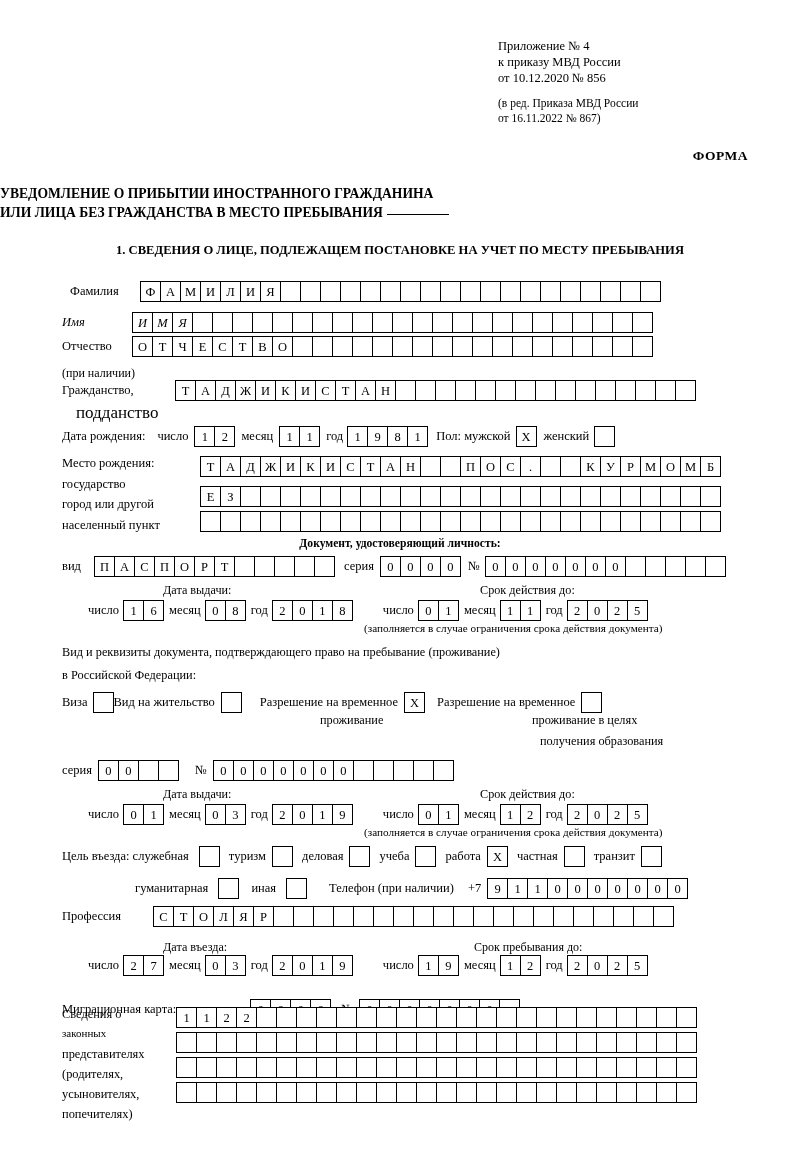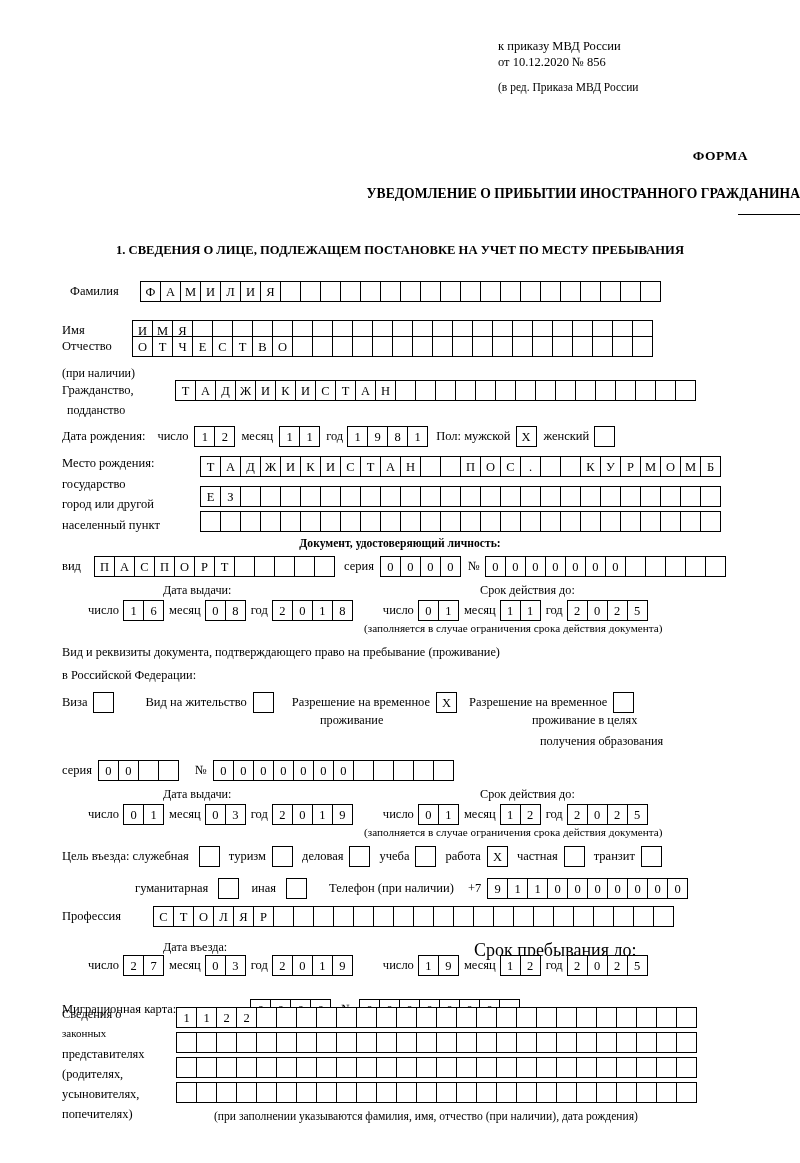--- a/index.html
+++ b/index.html
@@ -44,21 +44,21 @@
     font-weight: bold;
     font-size: 13.5px;
     letter-spacing: 0.5px;
   }
 
   .title {
     position: absolute;
     top: 184px;
     left: 0;
     width: 800px;
-    text-align: right;
+    text-align: left;
     font-weight: bold;
     font-size: 13.6px;
     line-height: 19px;
   }
   .title .line2 .tail {
     display: inline-block;
     width: 62px;
     border-bottom: 1px solid #000;
     vertical-align: 2px;
     margin-left: 4px;
@@ -105,31 +105,33 @@
     font-weight: bold;
     font-size: 11.6px;
   }
 </style>
 </head>
 <body>
 
 <div class="page">
 
   <div class="header-block">
+    <div>Приложение № 4</div>
     <div>к приказу МВД России</div>
     <div>от 10.12.2020 № 856</div>
     <div class="sub">
       <div>(в ред. Приказа МВД России</div>
+      <div>от 16.11.2022 № 867)</div>
     </div>
   </div>
   <div class="form-word">ФОРМА</div>
 
   <div class="title">
     <div>УВЕДОМЛЕНИЕ О ПРИБЫТИИ ИНОСТРАННОГО ГРАЖДАНИНА</div>
-    <div class="line2"><span class="tail"></span></div>
+    <div class="line2"><span>ИЛИ ЛИЦА БЕЗ ГРАЖДАНСТВА В МЕСТО ПРЕБЫВАНИЯ</span><span class="tail"></span></div>
   </div>
 
   <div class="section-title">1. СВЕДЕНИЯ О ЛИЦЕ, ПОДЛЕЖАЩЕМ ПОСТАНОВКЕ НА УЧЕТ ПО МЕСТУ ПРЕБЫВАНИЯ</div>
 
   <div class="row" style="top:281px; left:62px;">
     <span class="lbl" style="width:70px;margin-left:8px;">Фамилия</span>
     <span class="boxes">
         <span class="bx">Ф</span>
         <span class="bx">А</span>
         <span class="bx">М</span>
@@ -152,21 +154,21 @@
         <span class="bx"></span>
         <span class="bx"></span>
         <span class="bx"></span>
         <span class="bx"></span>
         <span class="bx"></span>
         <span class="bx"></span>
         <span class="bx"></span>
       </span>
   </div>
 
-  <div class="row" style="top:320px; left:62px;">
+  <div class="row" style="top:312px; left:62px;font-style:italic;">
     <span class="lbl" style="width:70px;">Имя</span>
     <span class="boxes">
         <span class="bx">И</span>
         <span class="bx">М</span>
         <span class="bx">Я</span>
         <span class="bx"></span>
         <span class="bx"></span>
         <span class="bx"></span>
         <span class="bx"></span>
         <span class="bx"></span>
@@ -248,21 +250,21 @@
         <span class="bx"></span>
         <span class="bx"></span>
         <span class="bx"></span>
         <span class="bx"></span>
         <span class="bx"></span>
         <span class="bx"></span>
         <span class="bx"></span>
         <span class="bx"></span>
       </span>
   </div>
-  <div style="position:absolute; top:403px; left:67px; font-size:12px;">подданство</div>
+  <div style="position:absolute; top:403px; left:76px; font-size:17px;">подданство</div>
 
   <div class="row" style="top:426px; left:62px;">
     <span class="lbl">Дата рождения:</span>
     <span class="lbl" style="margin-left:12px;">число</span>
     <span class="boxes" style="margin-left:6px;">
         <span class="bx">1</span>
         <span class="bx">2</span>
       </span>
     <span class="lbl" style="margin-left:6px;">месяц</span>
     <span class="boxes" style="margin-left:6px;">
@@ -467,21 +469,21 @@
   <div style="position:absolute; top:622px; left:364px; font-size:11.2px;">(заполняется в случае ограничения срока действия документа)</div>
 
   <div style="position:absolute; top:645px; left:62px; font-size:12.3px;">Вид и реквизиты документа, подтверждающего право на пребывание (проживание)</div>
   <div style="position:absolute; top:668px; left:62px; font-size:12.3px;">в Российской Федерации:</div>
 
   <div class="row" style="top:692px; left:62px;">
     <span class="lbl">Виза</span>
     <span class="boxes" style="margin-left:5px;">
         <span class="bx"></span>
       </span>
-    <span class="lbl" style="margin-left:32px;">Вид на жительство</span>
+    <span class="lbl" style="margin-left:0;">Вид на жительство</span>
     <span class="boxes" style="margin-left:6px;">
         <span class="bx"></span>
       </span>
     <span class="lbl" style="margin-left:18px;">Разрешение на временное</span>
     <span class="boxes" style="margin-left:6px;">
         <span class="bx">X</span>
       </span>
     <span class="lbl" style="margin-left:12px;">Разрешение на временное</span>
     <span class="boxes" style="margin-left:6px;">
         <span class="bx"></span>
@@ -640,21 +642,21 @@
         <span class="bx"></span>
         <span class="bx"></span>
         <span class="bx"></span>
         <span class="bx"></span>
         <span class="bx"></span>
         <span class="bx"></span>
       </span>
   </div>
 
   <div style="position:absolute; top:940px; left:163px; font-size:12.2px;">Дата въезда:</div>
-  <div style="position:absolute; top:940px; left:474px; font-size:18px;">Срок пребывания до:</div>
+  <div style="position:absolute; top:940px; left:474px; font-size:12px;">Срок пребывания до:</div>
 
   <div class="row" style="top:955px; left:88px;">
     <span class="lbl">число</span>
     <span class="boxes" style="margin-left:4px;">
         <span class="bx">2</span>
         <span class="bx">7</span>
       </span>
     <span class="lbl" style="margin-left:5px;">месяц</span>
     <span class="boxes" style="margin-left:4px;">
         <span class="bx">0</span>
@@ -829,15 +831,14 @@
         <span class="bx"></span>
         <span class="bx"></span>
         <span class="bx"></span>
         <span class="bx"></span>
         <span class="bx"></span>
         <span class="bx"></span>
         <span class="bx"></span>
       </span>
   </div>
 
-  <div style="position:absolute; top:1110px; left:214px; font-size:11.6px;">(при заполнении указываются фамилия, имя, отчество (при наличии), дата рождения)</div>
 
 </div>
 
 </body></html>

